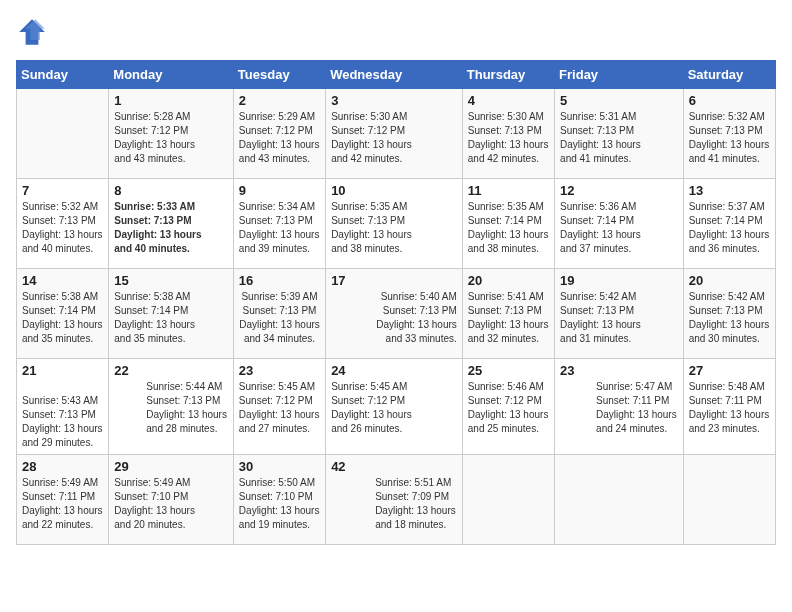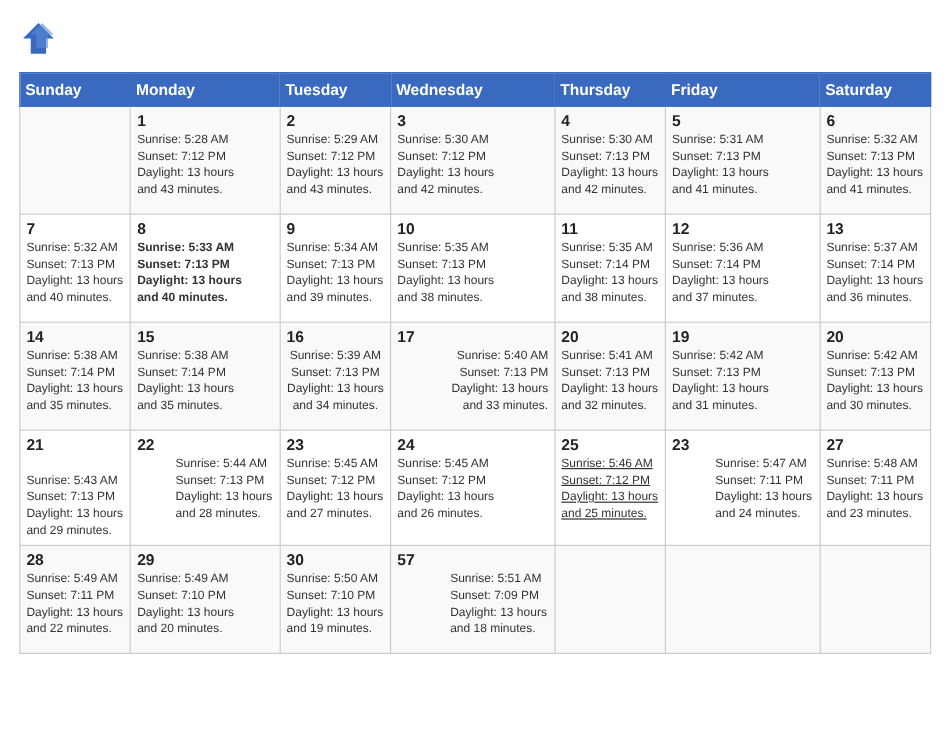--- a/index.html
+++ b/index.html
@@ -291,21 +291,21 @@
         </td>
         <td>
           <div class="day-num">24</div>
           <div class="day-info" style="white-space: pre-line;">Sunrise: 5:45 AM
 Sunset: 7:12 PM
 Daylight: 13 hours
 and 26 minutes.</div>
         </td>
         <td>
           <div class="day-num">25</div>
-          <div class="day-info" style="white-space: pre-line; text-decoration: underline;">Sunrise: 5:46 AM
+          <div class="day-info" style="white-space: pre-line;">Sunrise: 5:46 AM
 Sunset: 7:12 PM
 Daylight: 13 hours
 and 25 minutes.</div>
         </td>
         <td>
           <div class="day-num">23</div>
           <div class="day-info" style="white-space: pre-line; margin-left: 36px;">Sunrise: 5:47 AM
 Sunset: 7:11 PM
 Daylight: 13 hours
 and 24 minutes.</div>
@@ -334,21 +334,21 @@
 and 20 minutes.</div>
         </td>
         <td>
           <div class="day-num">30</div>
           <div class="day-info" style="white-space: pre-line;">Sunrise: 5:50 AM
 Sunset: 7:10 PM
 Daylight: 13 hours
 and 19 minutes.</div>
         </td>
         <td>
-          <div class="day-num">57</div>
+          <div class="day-num">42</div>
           <div class="day-info" style="white-space: pre-line; margin-left: 44px;">Sunrise: 5:51 AM
 Sunset: 7:09 PM
 Daylight: 13 hours
 and 18 minutes.</div>
         </td>
         <td class="empty-cell"></td>
         <td class="empty-cell"></td>
         <td class="empty-cell"></td>
       </tr>
     </tbody>

